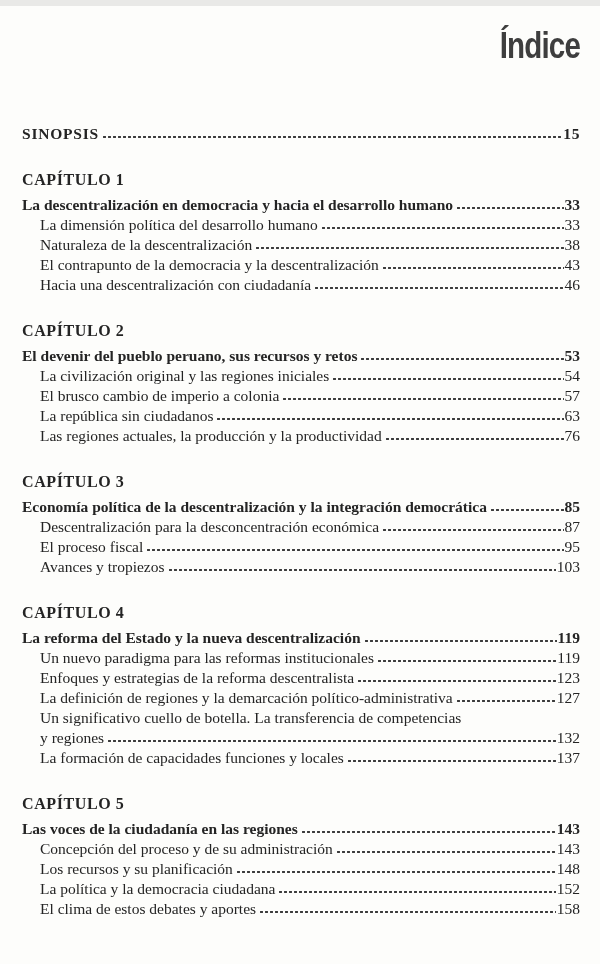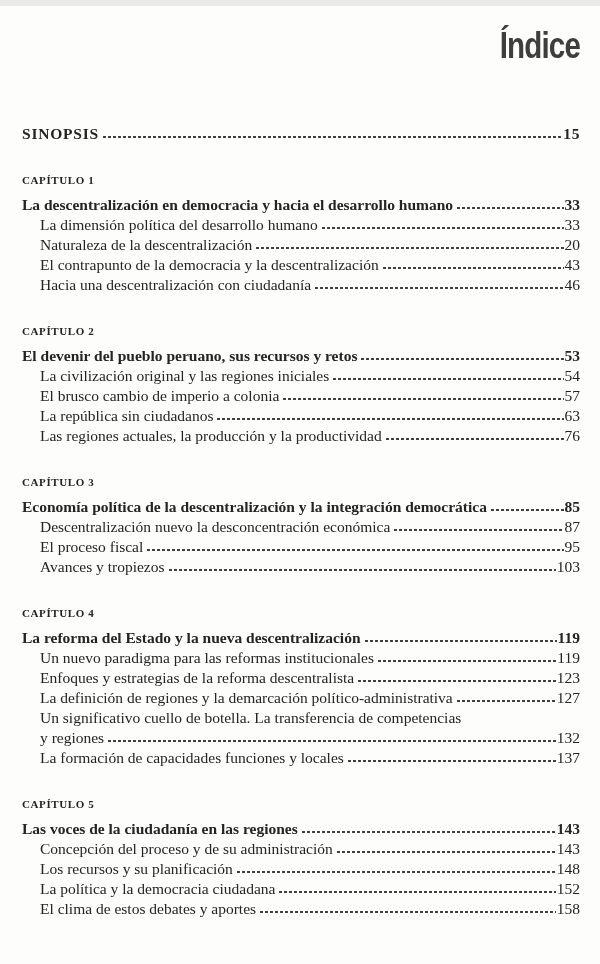--- a/index.html
+++ b/index.html
@@ -52,21 +52,21 @@
     background-repeat: repeat-x;
     background-position: left bottom;
   }
   .pagenum { flex: 0 0 auto; }
   .bold { font-weight: bold; }
   .sinopsis { margin-top: 78px; letter-spacing: 0.6px; }
   .sinopsis .label { letter-spacing: 0.8px; }
   .chapter { margin-top: 26px; }
   .chapter-heading {
     font-weight: bold;
-    font-size: 11px;
+    font-size: 16px;
     line-height: 20px;
     letter-spacing: 0.6px;
     margin-bottom: 5px;
   }
   .sub { padding-left: 18px; text-align: right; }
 </style>
 </head>
 <body>
 
 <div class="page">
@@ -89,21 +89,21 @@
       <span class="pagenum">33</span>
     </div>
     <div class="row sub">
       <span class="label">La dimensión política del desarrollo humano</span>
       <span class="leader"></span>
       <span class="pagenum">33</span>
     </div>
     <div class="row sub">
       <span class="label">Naturaleza de la descentralización</span>
       <span class="leader"></span>
-      <span class="pagenum">20</span>
+      <span class="pagenum">38</span>
     </div>
     <div class="row sub">
       <span class="label">El contrapunto de la democracia y la descentralización</span>
       <span class="leader"></span>
       <span class="pagenum">43</span>
     </div>
     <div class="row sub">
       <span class="label">Hacia una descentralización con ciudadanía</span>
       <span class="leader"></span>
       <span class="pagenum">46</span>
@@ -140,21 +140,21 @@
   </div>
 
   <div class="chapter">
     <div class="chapter-heading">CAPÍTULO 3</div>
     <div class="row bold">
       <span class="label">Economía política de la descentralización y la integración democrática</span>
       <span class="leader"></span>
       <span class="pagenum">85</span>
     </div>
     <div class="row sub">
-      <span class="label">Descentralización nuevo la desconcentración económica</span>
+      <span class="label">Descentralización para la desconcentración económica</span>
       <span class="leader"></span>
       <span class="pagenum">87</span>
     </div>
     <div class="row sub">
       <span class="label">El proceso fiscal</span>
       <span class="leader"></span>
       <span class="pagenum">95</span>
     </div>
     <div class="row sub">
       <span class="label">Avances y tropiezos</span>

